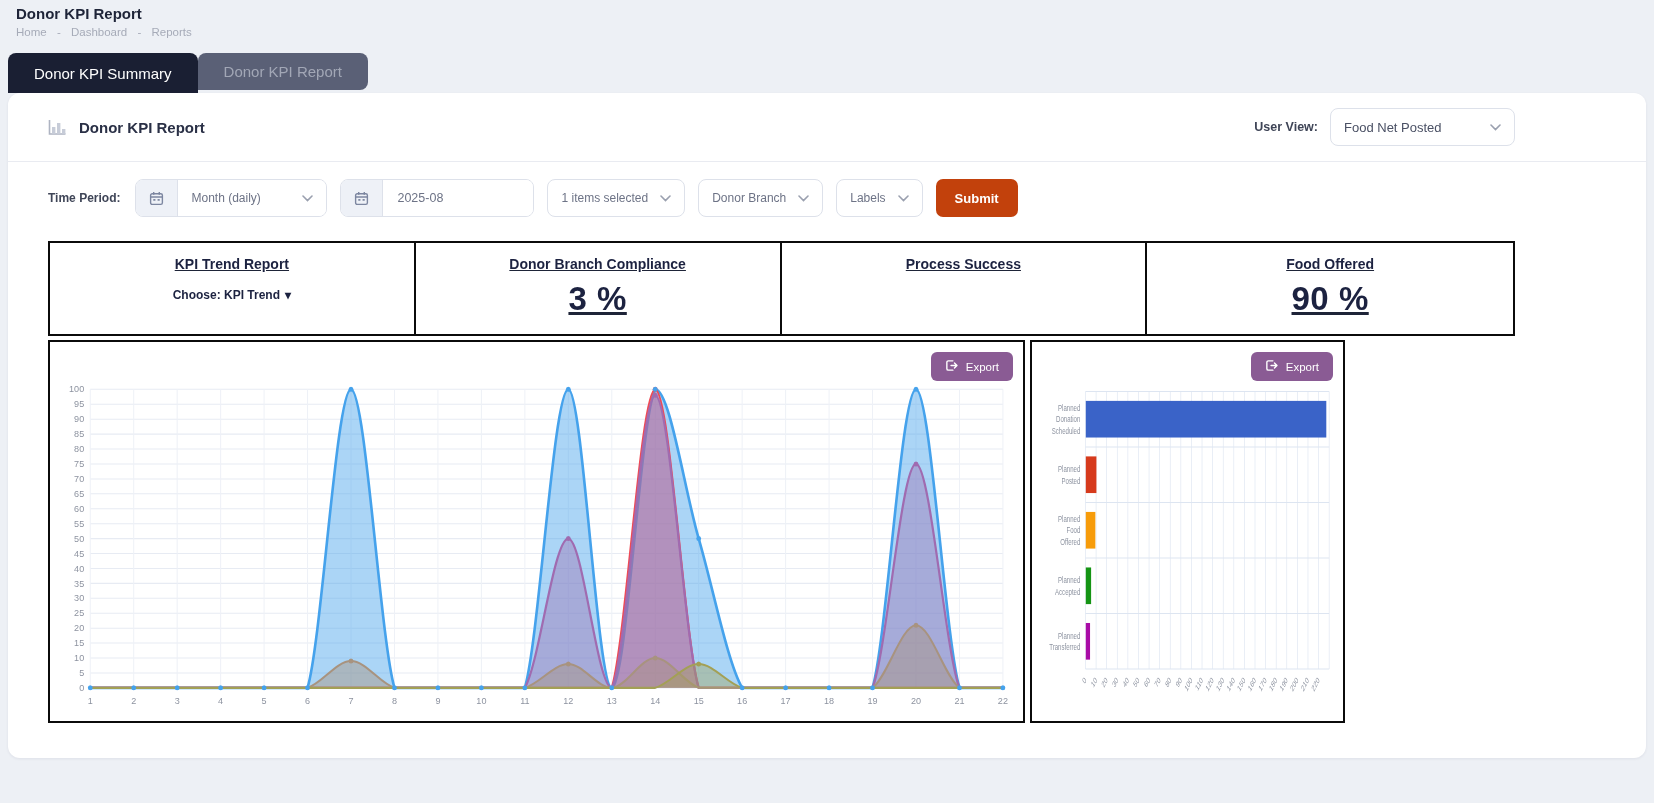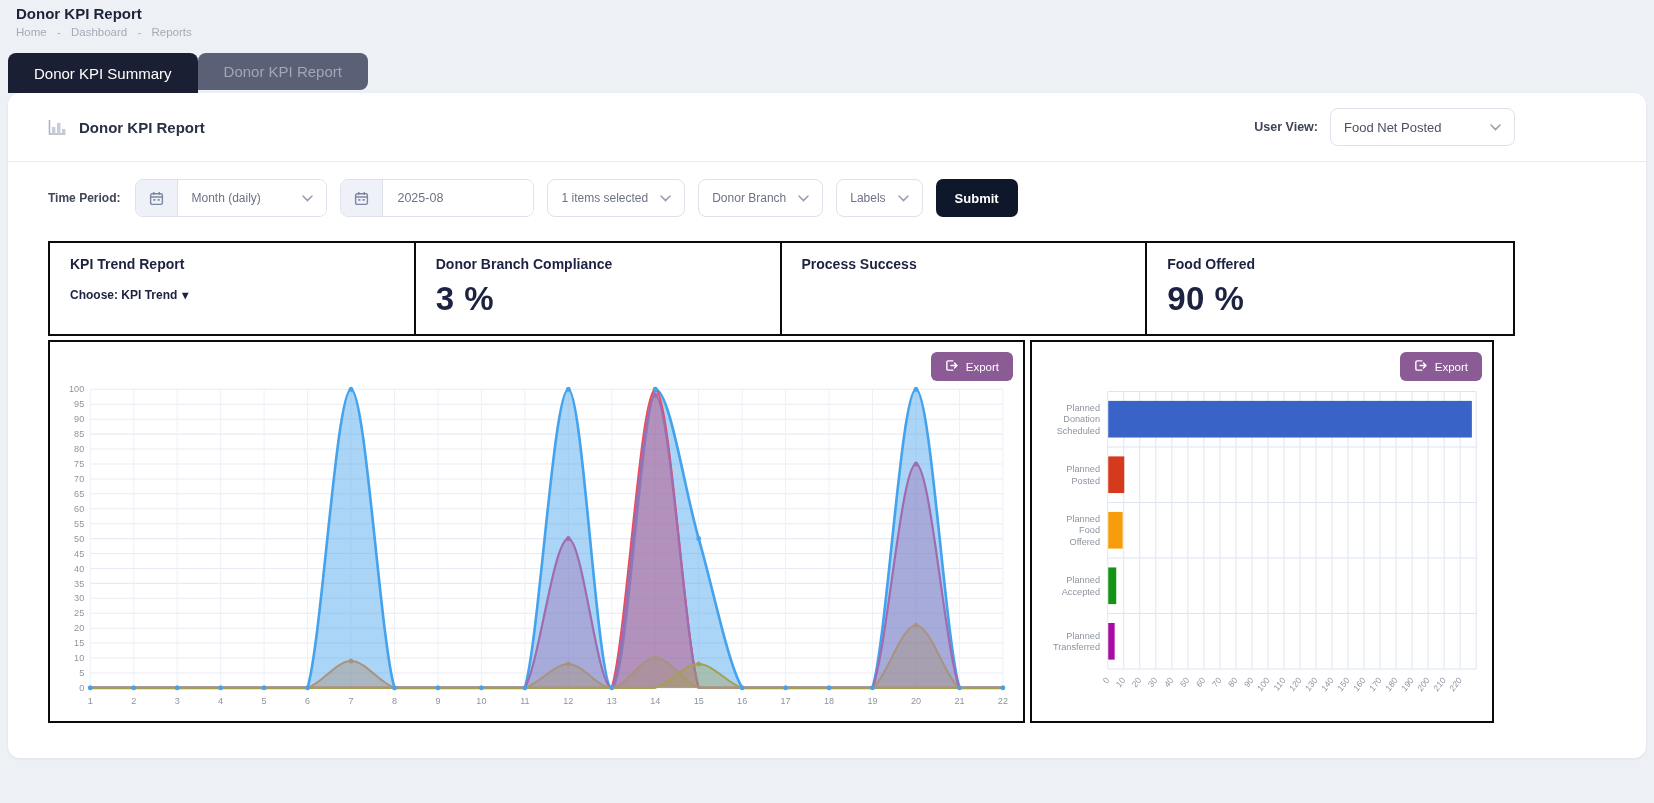--- a/index.html
+++ b/index.html
@@ -42,33 +42,33 @@
   .chev{display:flex;align-items:center;}
   .filters{display:flex;align-items:center;gap:13px;margin:17px 0 0 40px;width:1467px;}
   .filter-label{font-size:12px;font-weight:bold;color:#3f4557;margin-right:2px;}
   .input-group{display:flex;align-items:stretch;height:38px;border:1px solid #dde1ea;
                border-radius:8px;overflow:hidden;background:#fff;}
   .icon-box{width:42px;background:#eef1f7;display:flex;align-items:center;
             justify-content:center;border-right:1px solid #dde1ea;}
   .input-group .select{border:none;border-radius:0;height:100%;}
   .month-input{border:none;outline:none;font-size:12.5px;color:#6d7386;
                padding:0 14px;width:150px;font-family:inherit;background:#fff;}
-  .btn-primary{height:38px;padding:0 19px;background:#0f172a;color:#fff;border:none;
+  .btn-primary{height:38px;padding:0 19px;background:#c2410c;color:#fff;border:none;
                border-radius:7px;font-size:13px;font-weight:bold;cursor:pointer;}
   
   .kpi-table{display:grid;grid-template-columns:1fr 1fr 1fr 1fr;
              margin:24px 0 0 40px;width:1467px;border:2px solid #0b0b0b;}
-  .kpi-cell{border-right:2px solid #0b0b0b;padding:13px 20px 16px;min-height:88px;}
+  .kpi-cell{border-right:2px solid #0b0b0b;padding:13px 8px 16px;text-align:center;min-height:88px;text-decoration:underline;}
   .kpi-cell:last-child{border-right:none;}
   .kpi-label{font-size:14px;font-weight:bold;color:#1c2240;}
   .kpi-value{font-size:33px;font-weight:bold;color:#1c2240;margin-top:8px;letter-spacing:.5px;}
   .kpi-chooser{display:inline-flex;align-items:center;gap:5px;margin-top:16px;
                font-size:12px;font-weight:bold;color:#1c2240;cursor:pointer;}
   
-  .charts-row{display:flex;gap:5px;margin:4px 0 0 40px;width:1446px;height:383px;}
+  .charts-row{display:flex;gap:5px;margin:4px 0 0 40px;width:1297px;height:383px;}
   .chart-panel{border:2px solid #0b0b0b;background:#fff;display:flex;
                flex-direction:column;padding:10px 10px 6px;}
   .chart-panel.left{width:977px;}
   .chart-panel.right{flex:1;}
   .chart-toolbar{display:flex;justify-content:flex-end;}
   .btn-export{display:inline-flex;align-items:center;gap:8px;background:#8a5b94;color:#fff;
               border:none;border-radius:6px;padding:7px 14px;font-size:11.5px;cursor:pointer;}
   svg.chart{flex:1;width:100%;min-height:0;}
 </style>
 </head>

